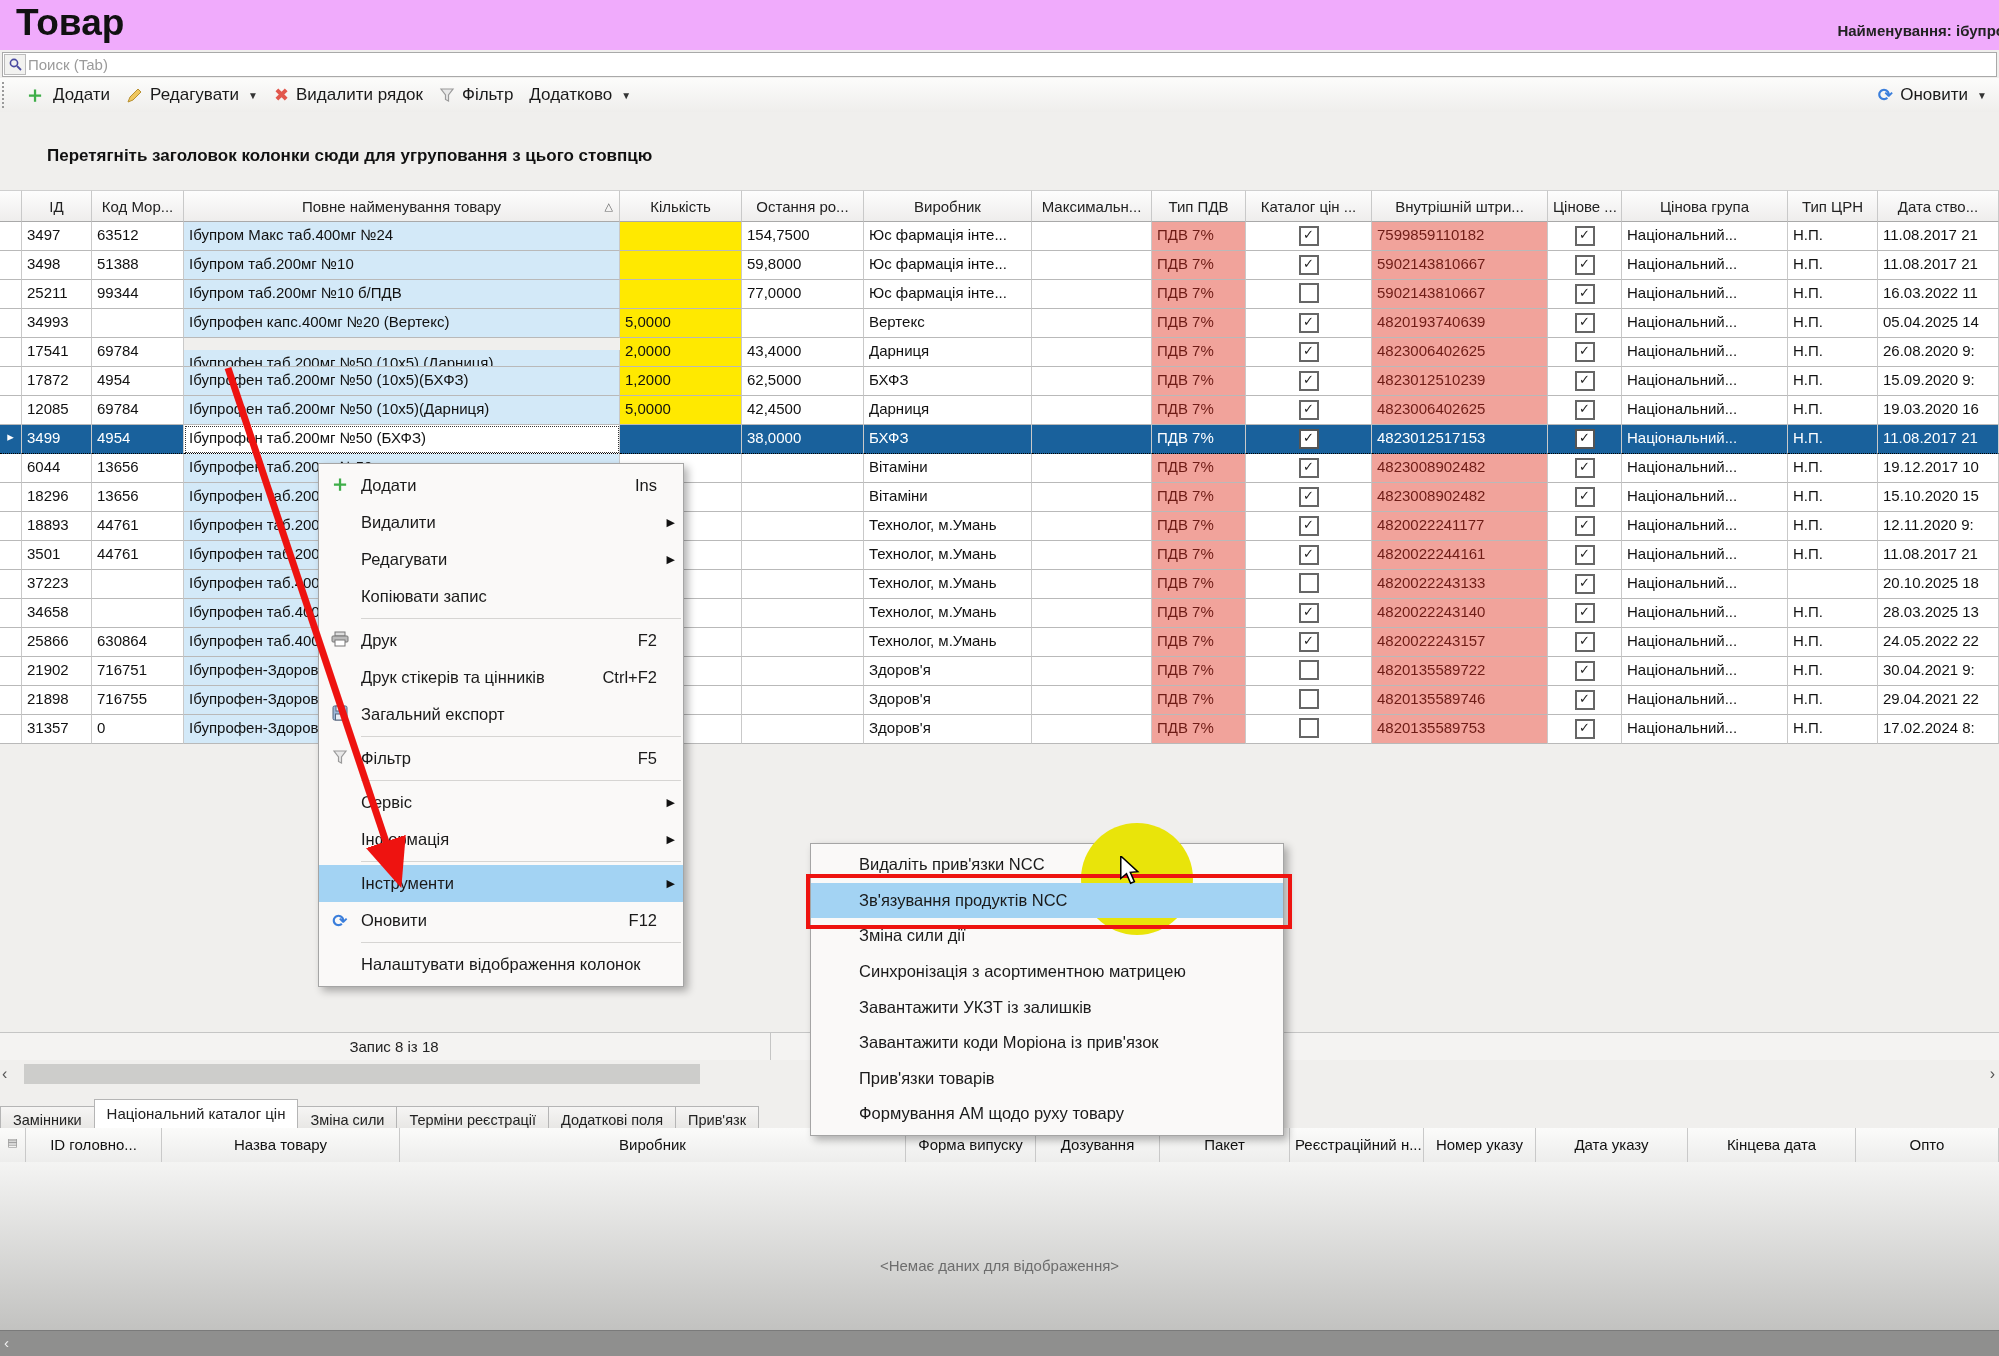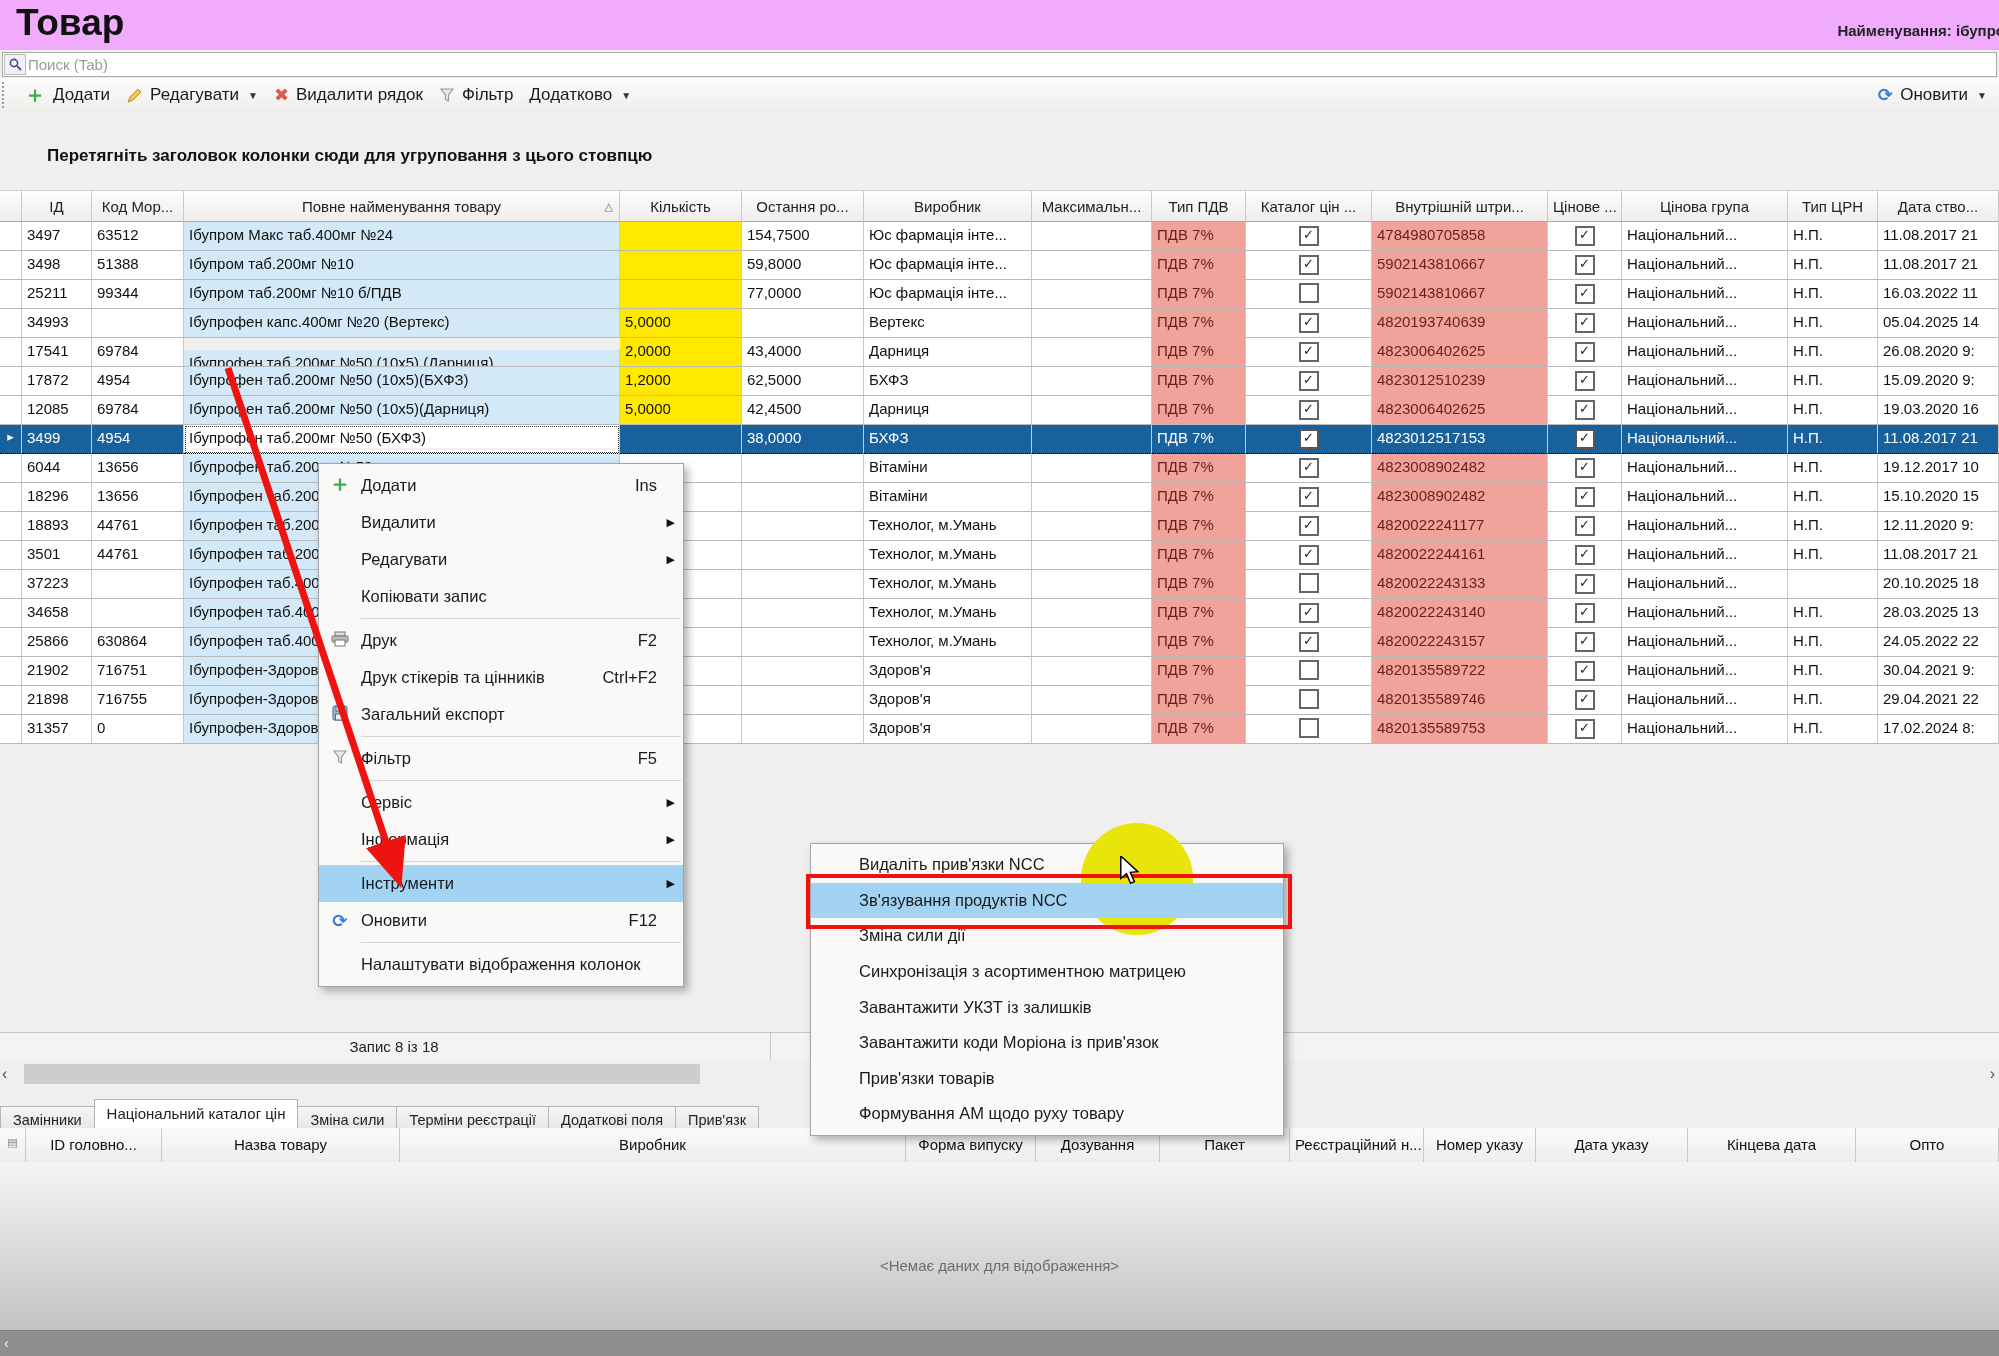--- a/index.html
+++ b/index.html
@@ -176,21 +176,21 @@
           <div class="gcell ind" style="width: 22px; flex: 0 0 22px;"></div>
           <div class="gcell" style="width: 70px; flex: 0 0 70px;">3497</div>
           <div class="gcell" style="width: 92px; flex: 0 0 92px;">63512</div>
           <div class="gcell c-name" style="width: 436px; flex: 0 0 436px;">Ібупром Макс таб.400мг №24</div>
           <div class="gcell c-yellow" style="width: 122px; flex: 0 0 122px;"></div>
           <div class="gcell" style="width: 122px; flex: 0 0 122px;">154,7500</div>
           <div class="gcell" style="width: 168px; flex: 0 0 168px;">Юс фармація інте...</div>
           <div class="gcell" style="width: 120px; flex: 0 0 120px;"></div>
           <div class="gcell c-pink" style="width: 94px; flex: 0 0 94px;">ПДВ 7%</div>
           <div class="gcell c-check" style="width: 126px; flex: 0 0 126px;"><span class="chk">✓</span></div>
-          <div class="gcell c-pink" style="width: 176px; flex: 0 0 176px;">4784980705858</div>
+          <div class="gcell c-pink" style="width: 176px; flex: 0 0 176px;">7599859110182</div>
           <div class="gcell c-check" style="width: 74px; flex: 0 0 74px;"><span class="chk">✓</span></div>
           <div class="gcell" style="width: 166px; flex: 0 0 166px;">Національний...</div>
           <div class="gcell" style="width: 90px; flex: 0 0 90px;">Н.П.</div>
           <div class="gcell" style="width: 121px; flex: 0 0 121px;">11.08.2017 21</div>
         </div>
         <div class="grow">
           <div class="gcell ind" style="width: 22px; flex: 0 0 22px;"></div>
           <div class="gcell" style="width: 70px; flex: 0 0 70px;">3498</div>
           <div class="gcell" style="width: 92px; flex: 0 0 92px;">51388</div>
           <div class="gcell c-name" style="width: 436px; flex: 0 0 436px;">Ібупром таб.200мг №10</div>

